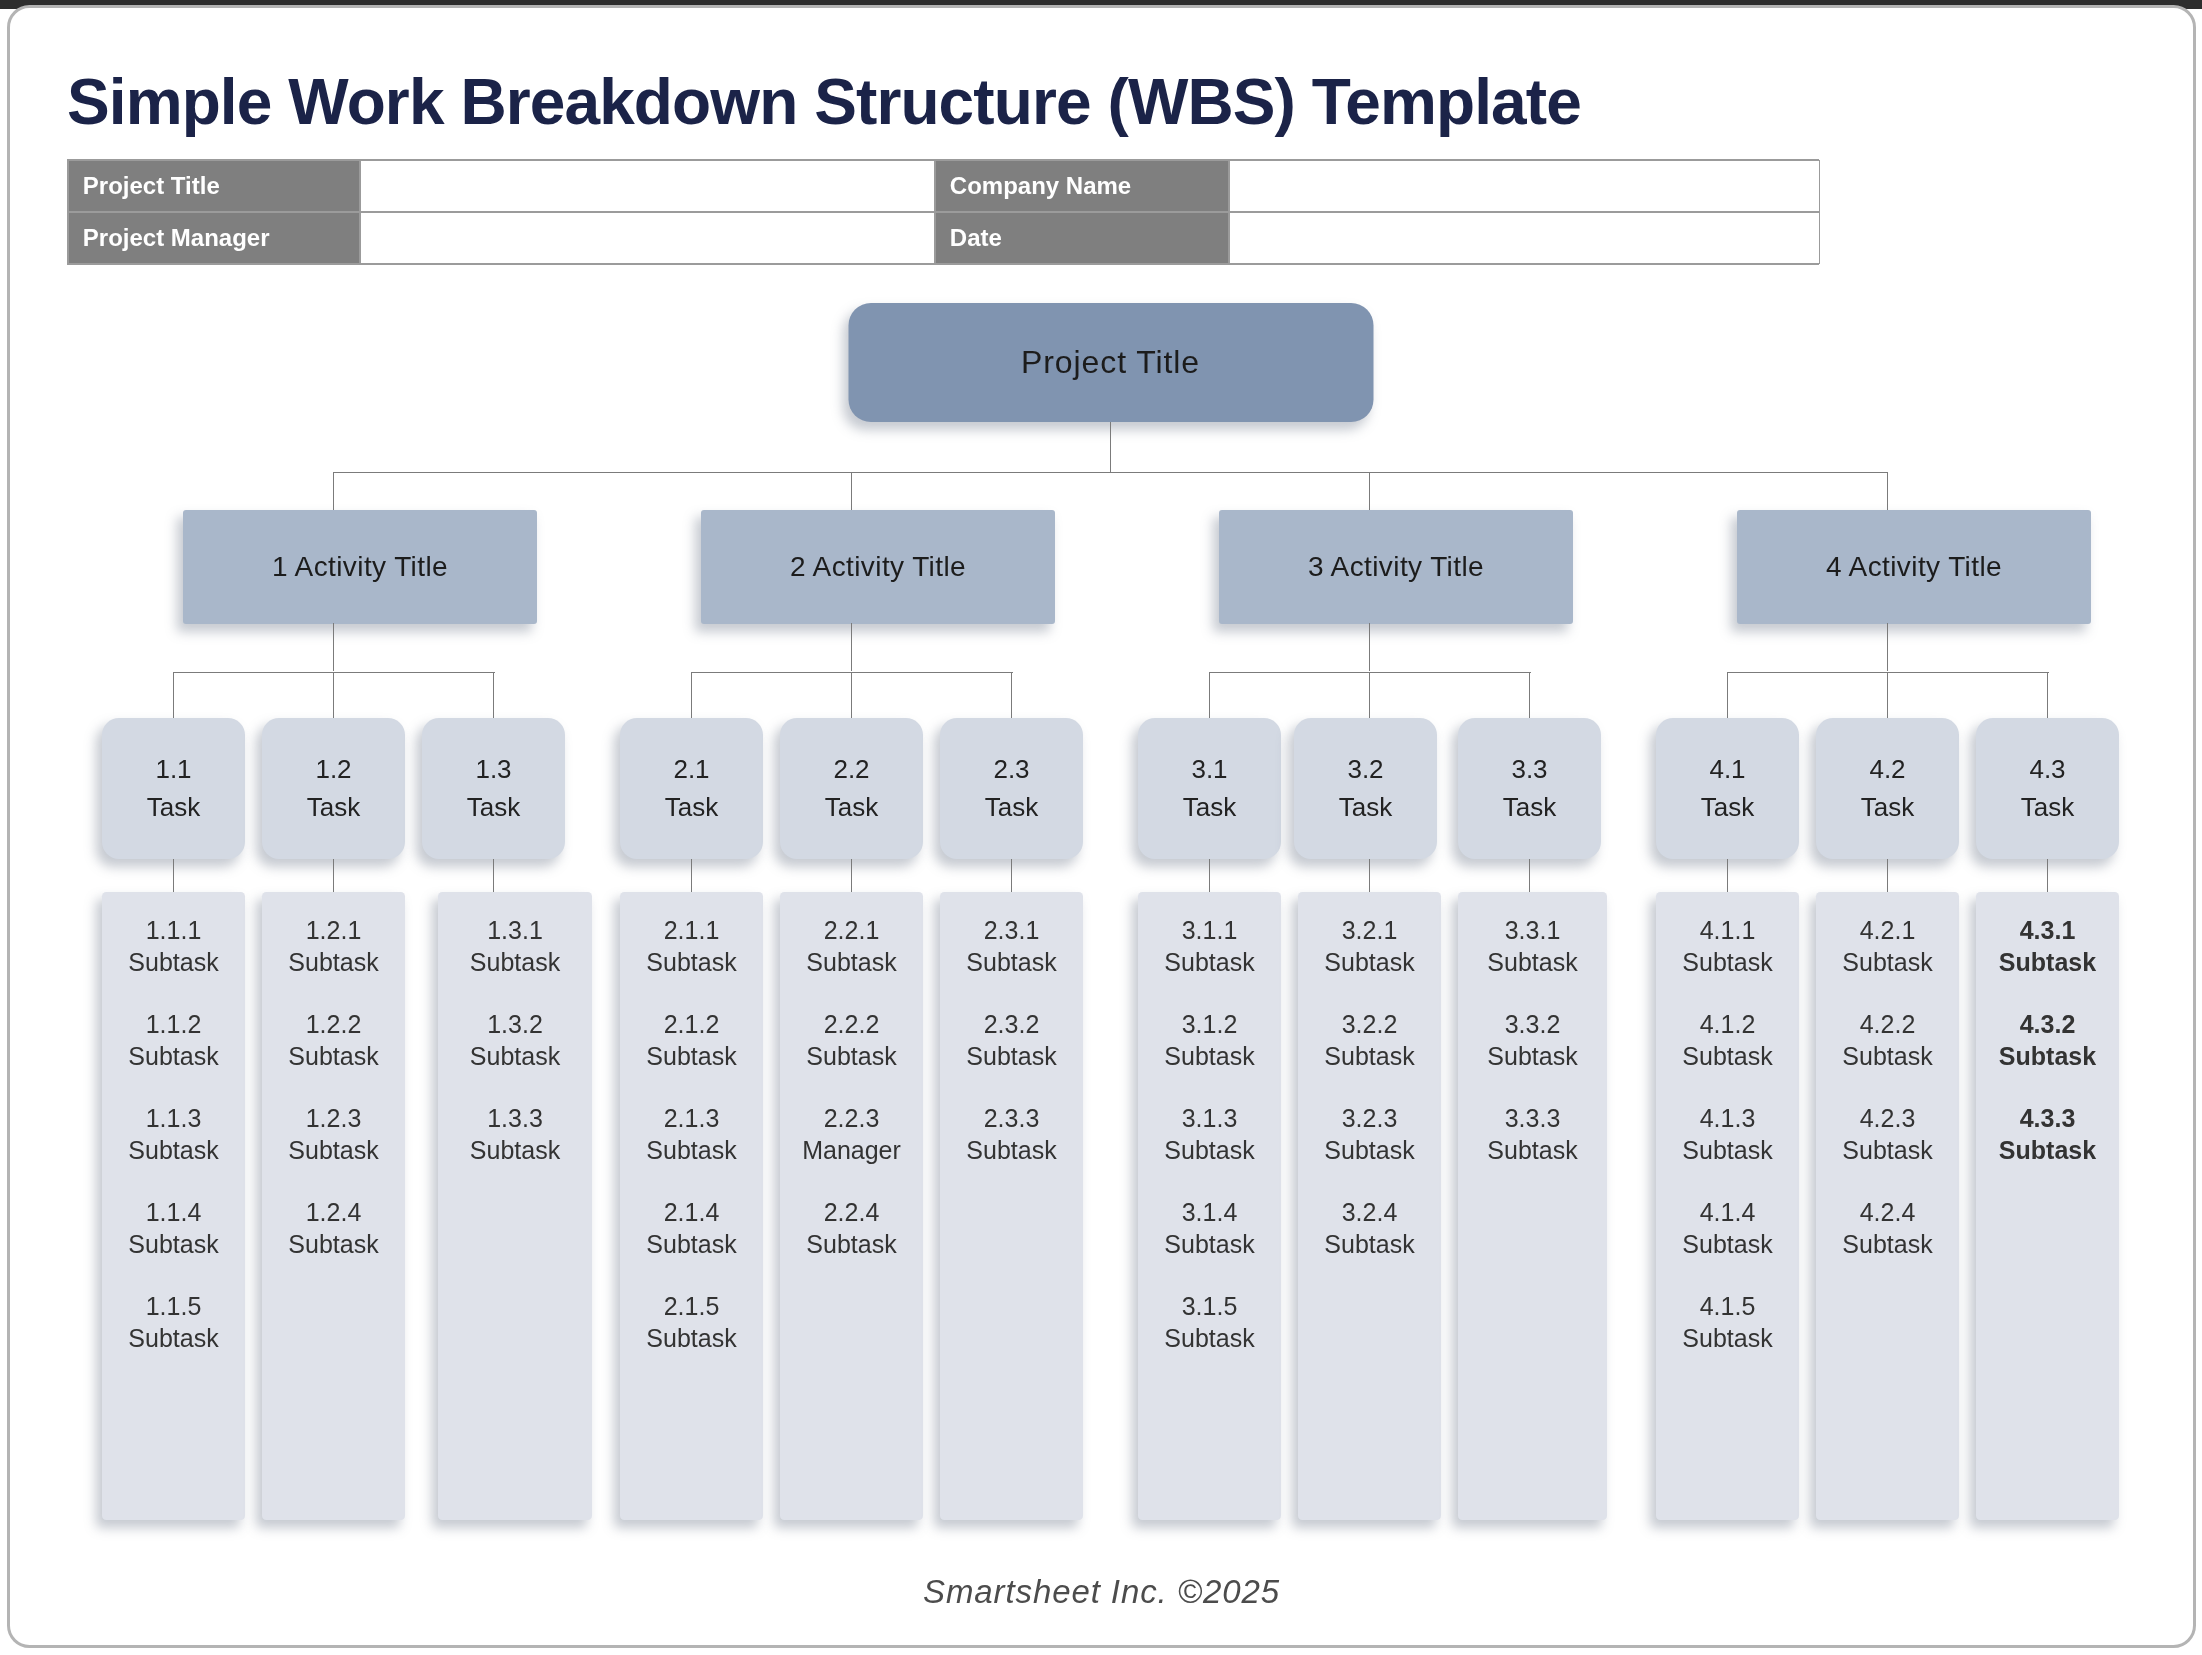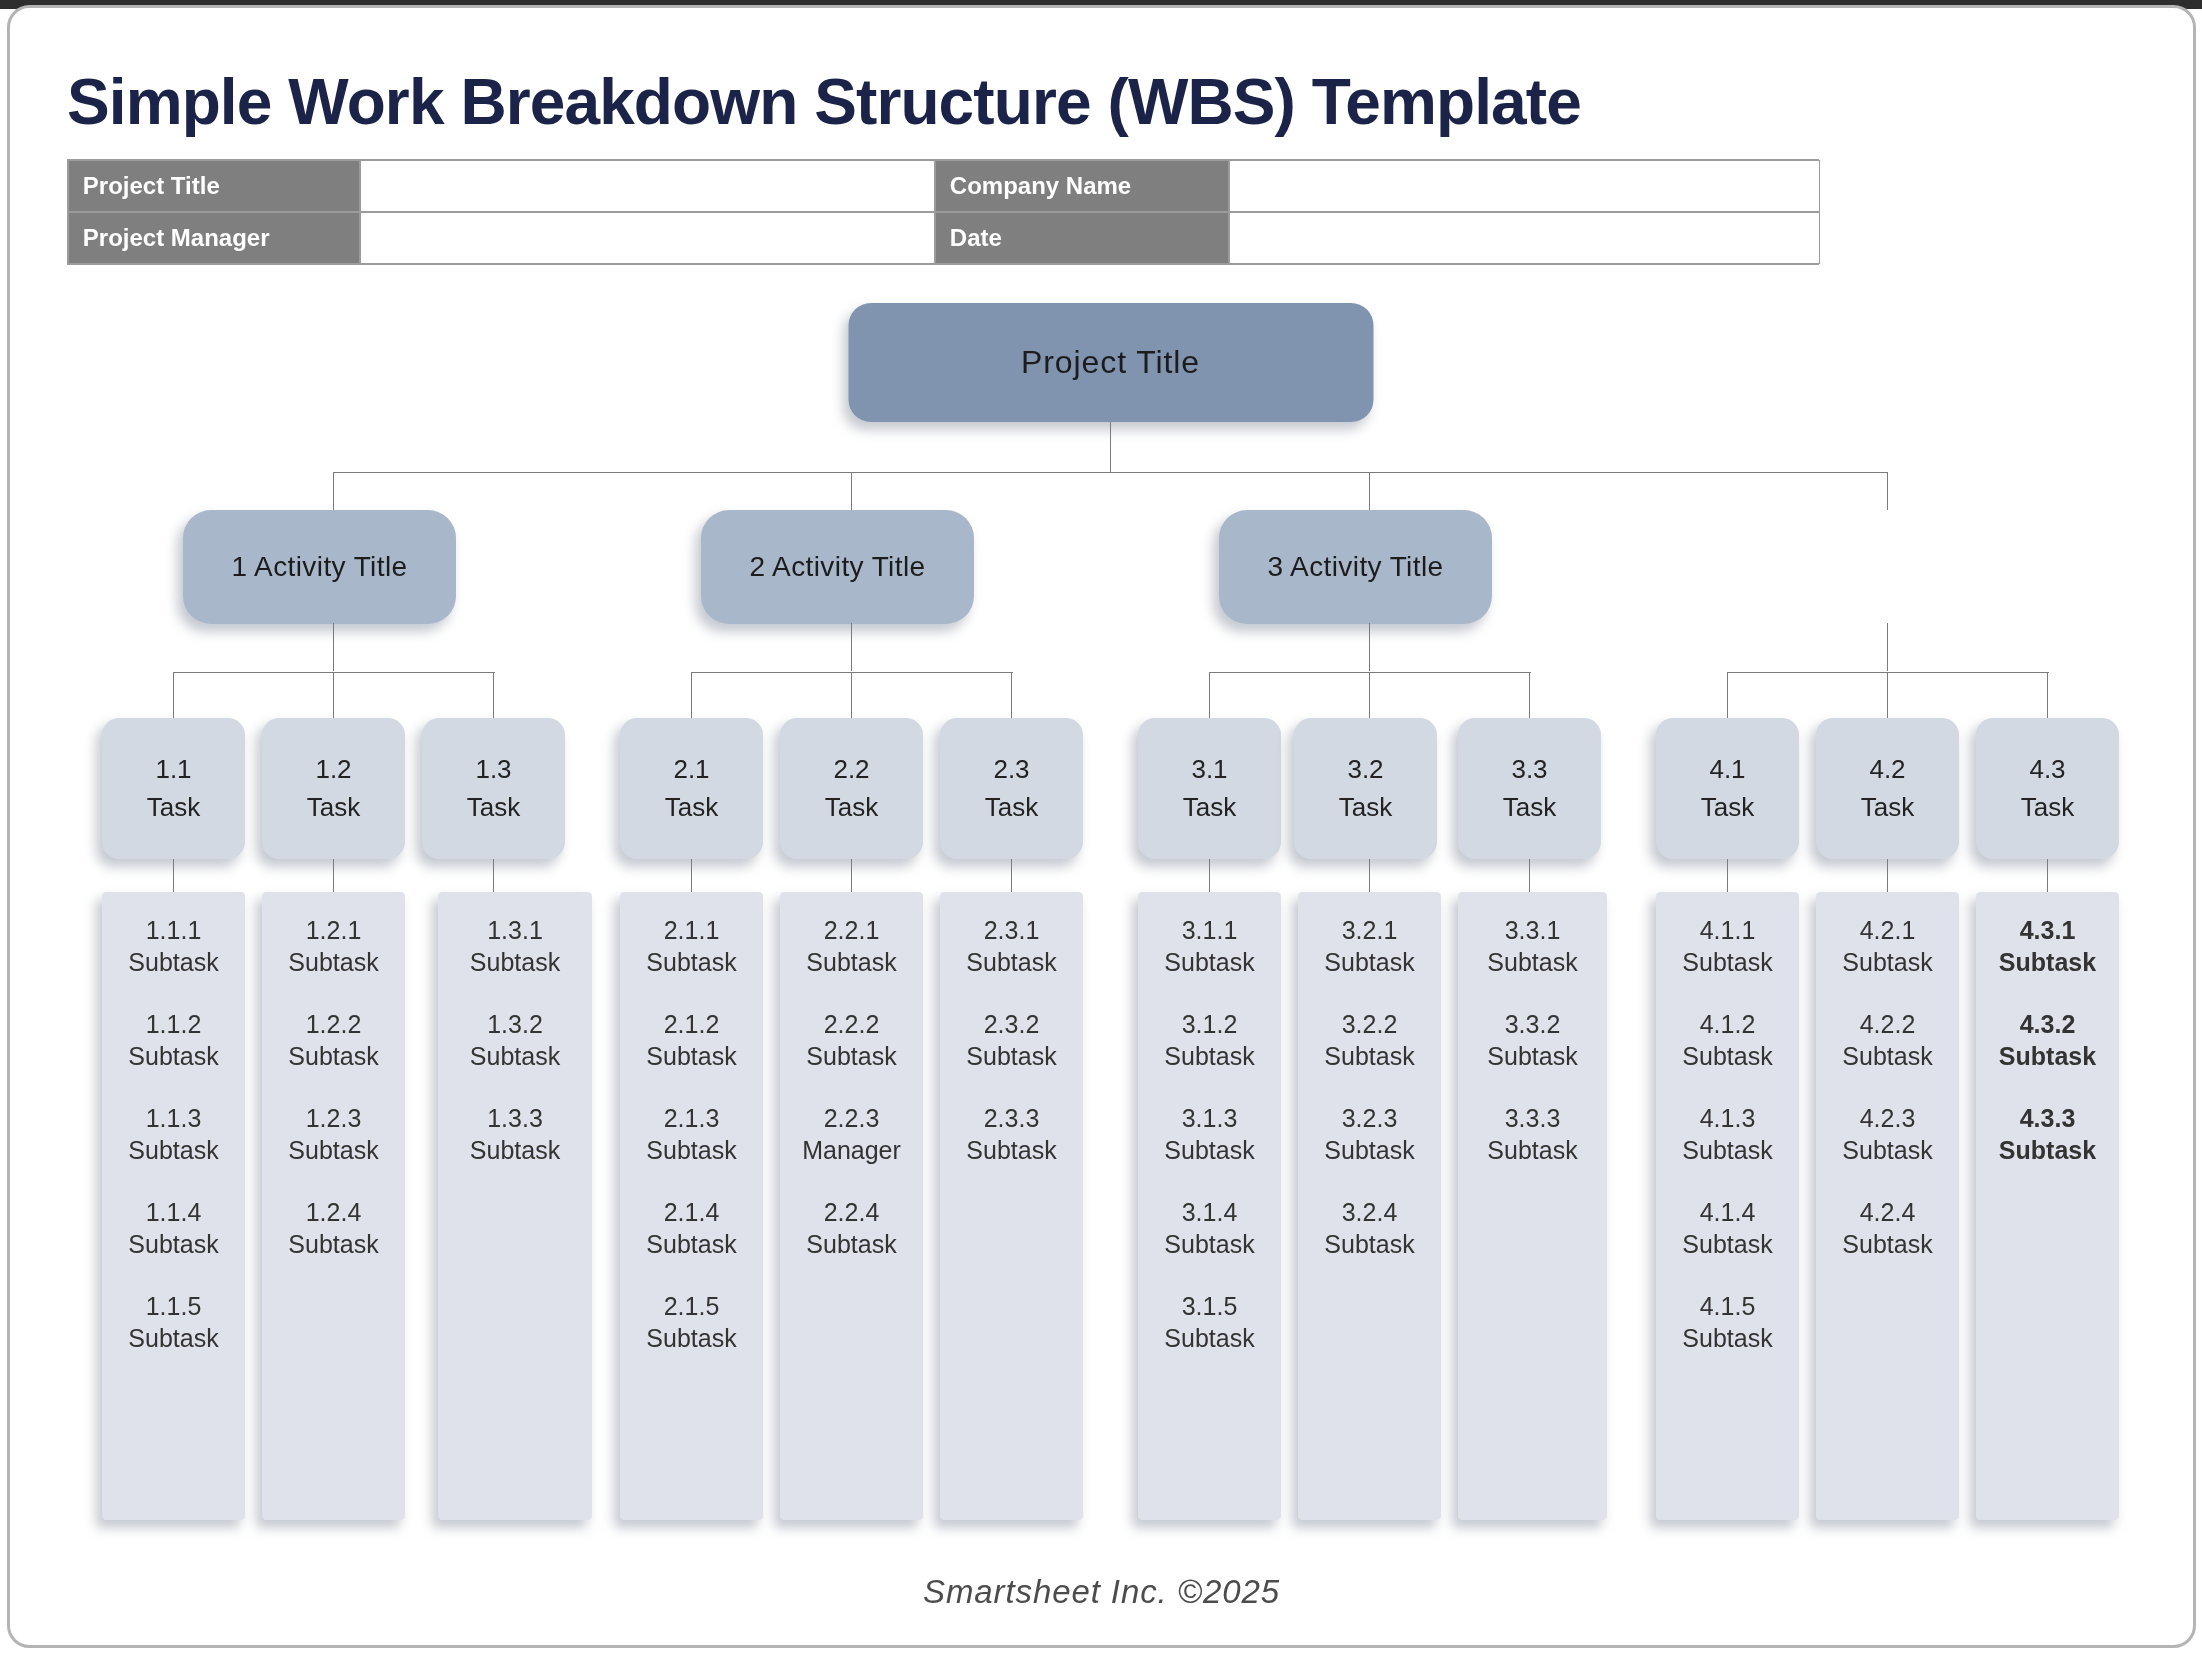--- a/index.html
+++ b/index.html
@@ -38,21 +38,21 @@
   .shadowbox{box-shadow:-5.2px 7.7px 12px rgba(105,115,135,.38);}
   .root-box{
     position:absolute;left:50%;transform:translateX(-50%);top:0;
     width:525px;height:119px;border-radius:22.4px;
     background:var(--c-root,#8094b0);
     display:flex;align-items:center;justify-content:center;
     font-size:32px;color:#1c1c1c;letter-spacing:0.9px;
   }
   .group{position:absolute;top:169px;width:463px;height:1048px;}
   .activity-box{
-    position:absolute;left:81px;top:38px;width:273px;height:114px;border-radius:28px;
+    position:absolute;left:81px;top:38px;width:354px;height:114px;border-radius:3px;
     background:var(--c-activity,#a9b7ca);
     display:flex;align-items:center;justify-content:center;
     font-size:28px;color:#1c1c1c;letter-spacing:0.4px;
   }
   .task-box{
     position:absolute;top:246px;width:143px;height:141px;border-radius:17px;
     background:var(--c-task,#d3d9e3);
     display:flex;flex-direction:column;align-items:center;justify-content:center;gap:6.9px;
     font-size:26px;color:#222;
   }
@@ -252,20 +252,21 @@
           <div class="subtask-item">3.3.1
 Subtask</div>
           <div class="subtask-item">3.3.2
 Subtask</div>
           <div class="subtask-item">3.3.3
 Subtask</div>
         </div>
       </div>
       <div class="group" style="left: 1554px;">
         <div class="v-line" style="left: 231px; top: 0px; height: 38px;"></div>
+        <div class="activity-box shadowbox">4 Activity Title</div>
         <div class="v-line" style="left: 231px; top: 151px; height: 48px;"></div>
         <div class="h-line" style="left: 71px; top: 200px; width: 322px;"></div>
         <div class="v-line" style="left: 71px; top: 200px; height: 46px;"></div>
         <div class="task-box shadowbox" style="left: 0px; width: 143px;">
           <div>4.1</div>
           <div>Task</div>
         </div>
         <div class="v-line" style="left: 71px; top: 387px; height: 33px;"></div>
         <div class="subtask-col shadowbox" style="left: 0px; width: 143px;">
           <div class="subtask-item">4.1.1

